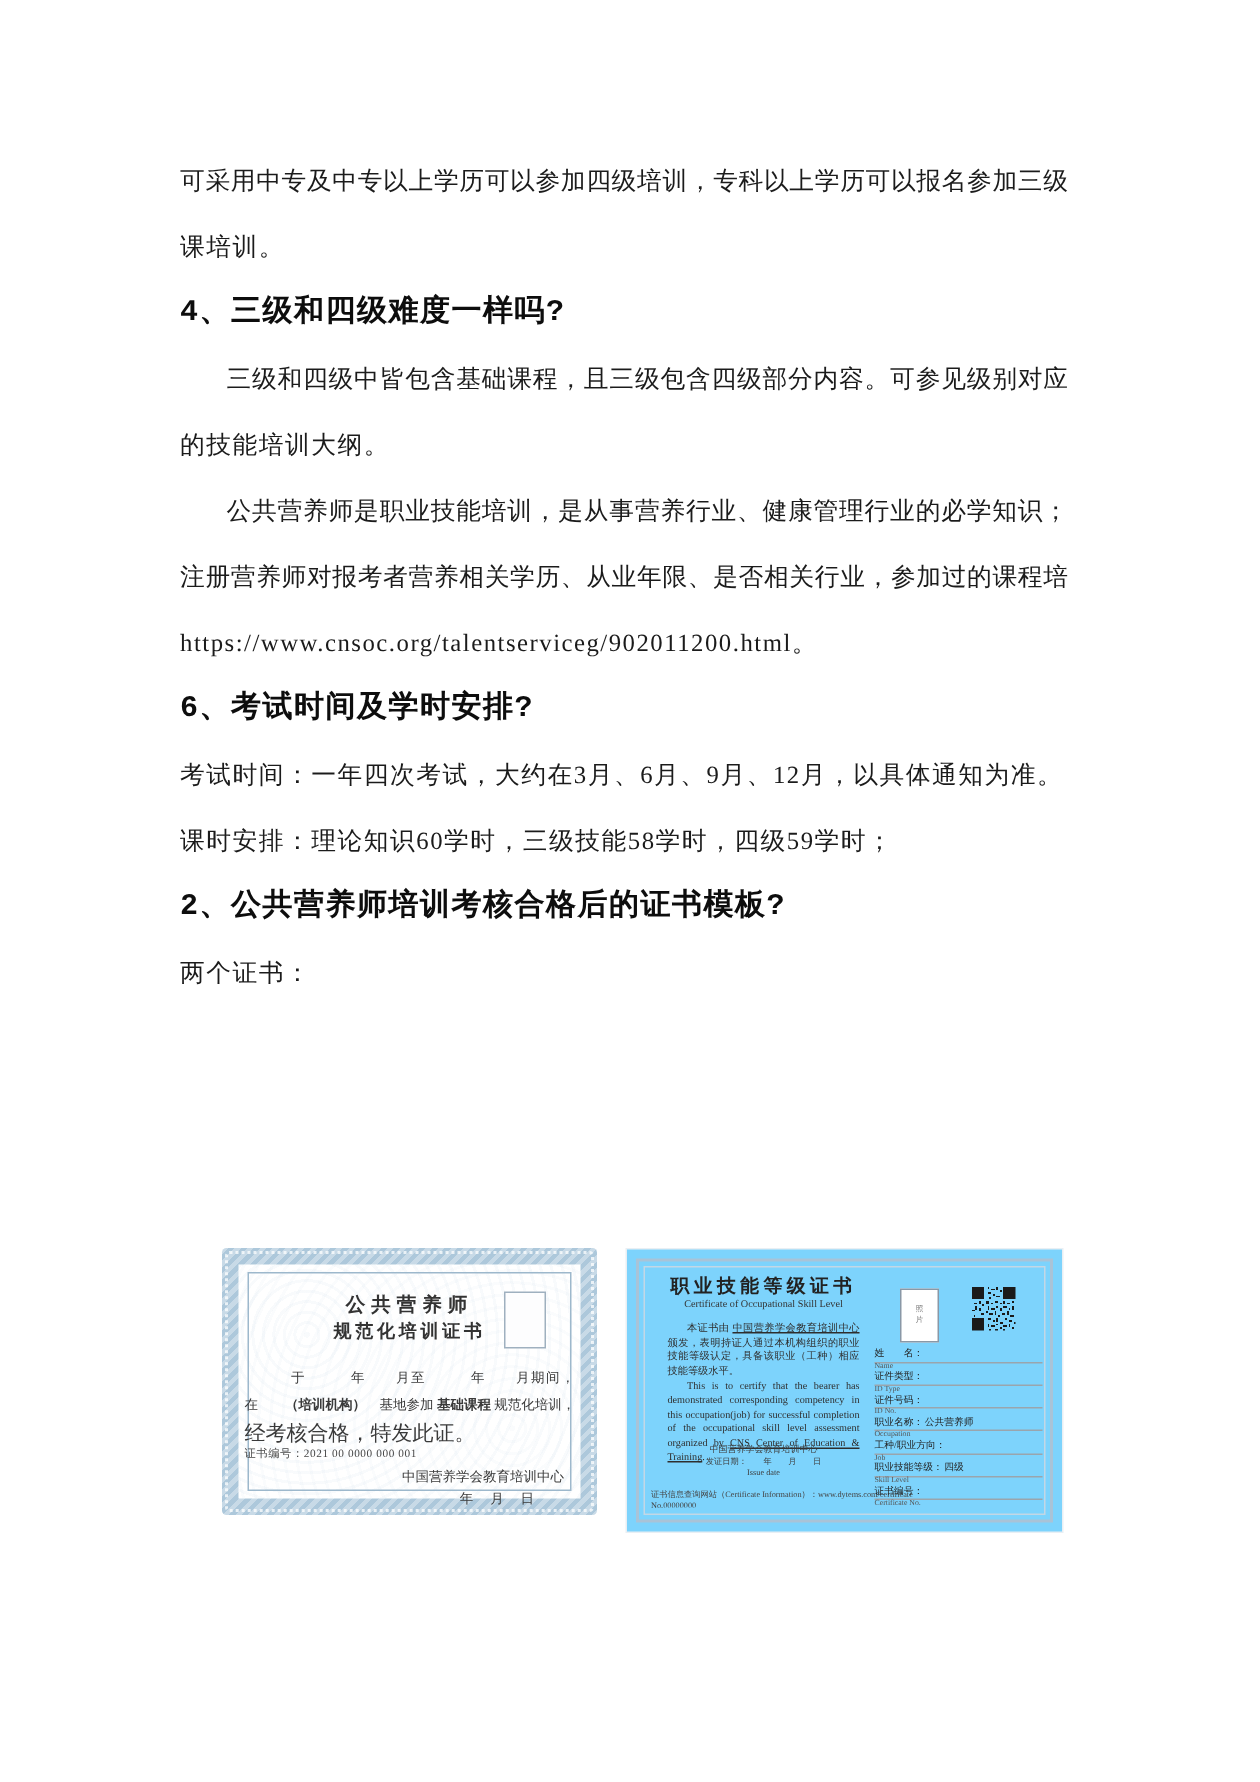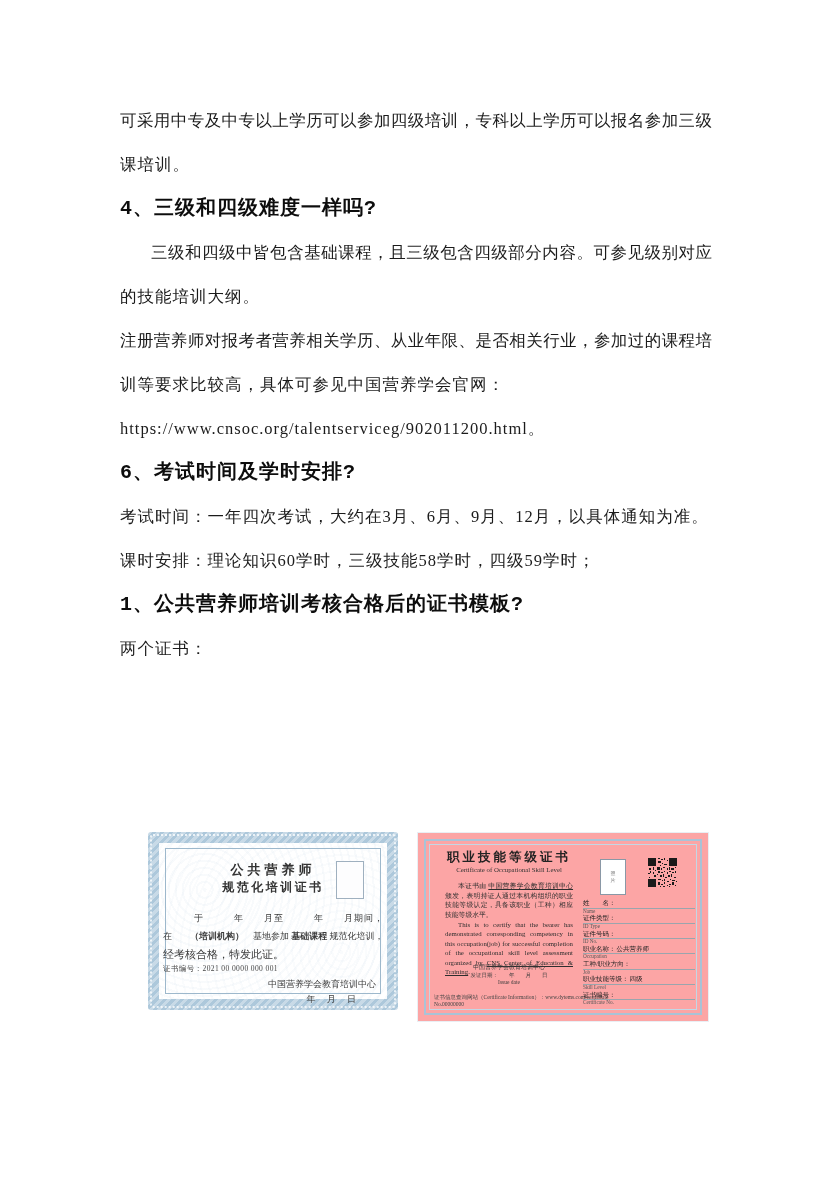--- a/index.html
+++ b/index.html
@@ -23,27 +23,27 @@
       repeating-radial-gradient(circle at 80% 70%, rgba(160,190,215,.05) 0 2px, transparent 2px 8px),
       #ffffff;}
   .cl-rule{position:absolute;inset:16px 17px;border:1px solid #9db8cc;pointer-events:none;}
   .cl-title1{position:absolute;top:29px;left:40px;width:170px;text-align:center;
              font-size:13px;font-weight:700;letter-spacing:4px;color:#333;}
   .cl-title2{position:absolute;top:47px;left:40px;width:170px;text-align:center;
              font-size:12px;font-weight:700;letter-spacing:2.5px;color:#333;}
   .cl-photo{position:absolute;left:188px;top:29px;width:26px;height:36px;border:1px solid #9fb0bf;background:#fdfdfe;}
   .cl-lineA{position:absolute;top:80px;left:46px;font-size:9px;color:#3a3a3a;white-space:pre;letter-spacing:1px;}
   .cl-lineB{position:absolute;top:98px;left:15px;width:224px;font-size:9px;color:#3a3a3a;white-space:pre;}
-  .cl-lineC{position:absolute;top:115px;left:15px;font-size:11px;color:#3a3a3a;}
+  .cl-lineC{position:absolute;top:115px;left:15px;font-size:14px;color:#3a3a3a;}
   .cl-no{position:absolute;top:132px;left:15px;font-size:7.5px;color:#474747;letter-spacing:.4px;}
   .cl-org{position:absolute;top:146px;right:22px;font-size:9px;color:#3a3a3a;}
   .cl-date{position:absolute;top:161px;right:42px;font-size:9px;color:#3a3a3a;white-space:pre;}
 
   
-  .cert-r{position:absolute;left:418px;top:833px;width:290px;height:188px;background:#fca5a5;box-shadow:0 0 0 1px #e9eff4;}
+  .cert-r{position:absolute;left:418px;top:833px;width:290px;height:188px;background:#7dd3fc;box-shadow:0 0 0 1px #e9eff4;}
   .cr-frame1{position:absolute;inset:6px;border:2px solid #a9c3d7;pointer-events:none;}
   .cr-frame2{position:absolute;inset:11px;border:1px solid #c3d7e5;pointer-events:none;}
   .cr-title{position:absolute;top:16px;left:27px;width:128px;text-align:center;
             font-size:12.5px;font-weight:700;letter-spacing:3px;color:#222;white-space:nowrap;}
   .cr-sub{position:absolute;top:33px;left:24px;width:134px;text-align:center;font-size:6.8px;color:#333;}
   .cr-cn{position:absolute;top:48px;left:27px;width:128px;font-size:6.8px;line-height:9.6px;
          text-indent:13px;color:#2e2e2e;text-align:justify;}
   .cr-en{position:absolute;top:87px;left:27px;width:128px;font-size:6.8px;line-height:9.4px;
          text-indent:13px;color:#2e2e2e;text-align:justify;}
   .cr-issue{position:absolute;top:131px;left:27px;width:128px;text-align:center;color:#3c3c3c;}
@@ -66,27 +66,27 @@
 <body>
 
 <div class="page">
 
   <div class="content">
       <div class="line full">可采用中专及中专以上学历可以参加四级培训，专科以上学历可以报名参加三级</div>
       <div class="line">课培训。</div>
       <div class="line heading">4、三级和四级难度一样吗?</div>
       <div class="line indent full">三级和四级中皆包含基础课程，且三级包含四级部分内容。可参见级别对应</div>
       <div class="line">的技能培训大纲。</div>
+      <div class="line indent full">公共营养师是职业技能培训，是从事营养行业、健康管理行业的必学知识；</div>
       <div class="line full">注册营养师对报考者营养相关学历、从业年限、是否相关行业，参加过的课程培</div>
-      <div class="line">训等要求比较高，具体可参见中国营养学会官网：</div>
       <div class="line">https://www.cnsoc.org/talentserviceg/902011200.html。</div>
       <div class="line heading">6、考试时间及学时安排?</div>
       <div class="line">考试时间：一年四次考试，大约在3月、6月、9月、12月，以具体通知为准。</div>
       <div class="line">课时安排：理论知识60学时，三级技能58学时，四级59学时；</div>
-      <div class="line heading">1、公共营养师培训考核合格后的证书模板?</div>
+      <div class="line heading">2、公共营养师培训考核合格后的证书模板?</div>
       <div class="line">两个证书：</div>
     </div>
 
   <div class="cert-l">
     <div class="cl-inner"></div>
     <div class="cl-rule"></div>
     <div class="cl-title1">公共营养师</div>
     <div class="cl-title2">规范化培训证书</div>
     <div class="cl-photo"></div>
     <div class="cl-lineA">于　　　年　　月至　　　年　　月期间，</div>

